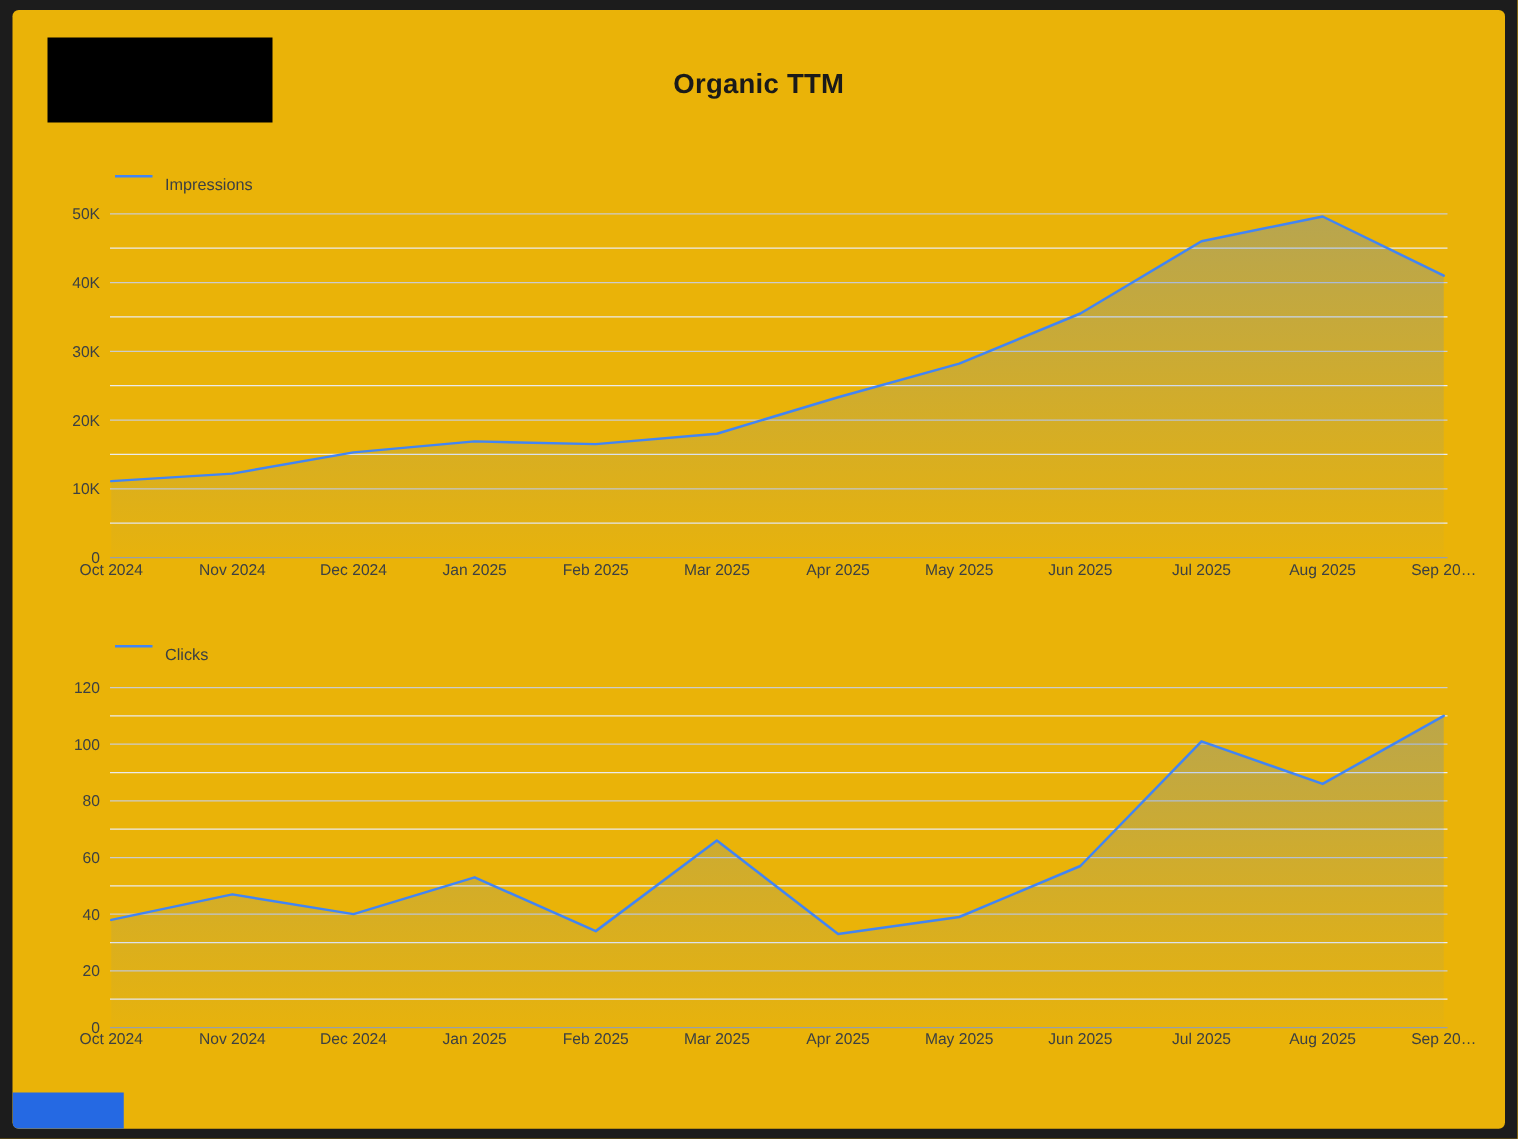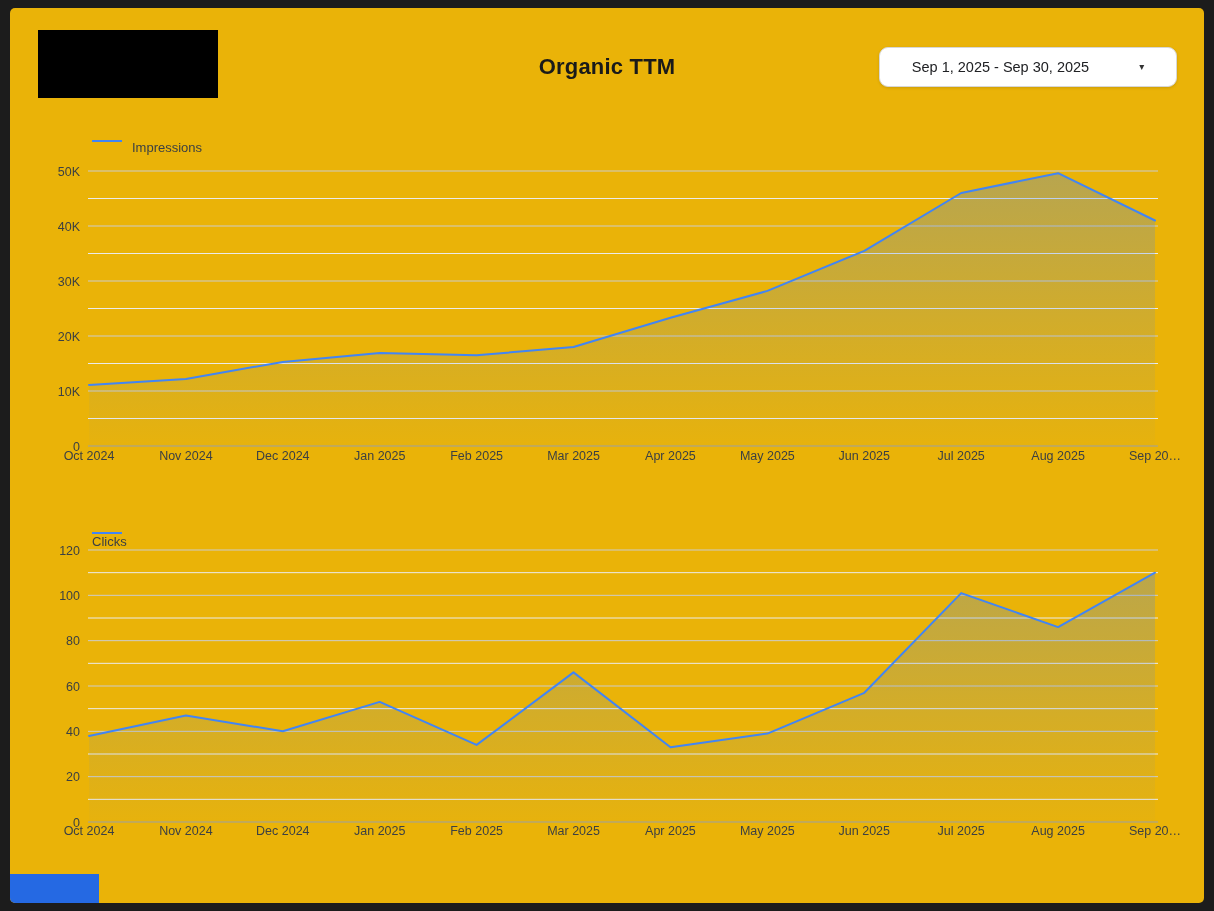--- a/index.html
+++ b/index.html
@@ -25,40 +25,36 @@
     font-size:14.5px; color:#202124; cursor:pointer;
   }
   .date-btn .caret { font-size:10px; color:#333; line-height:1; }
   .chart-block { position:absolute; left:0; width:1194px; height:350px; }
   #chart0 { top:125px; }
   #chart1 { top:500px; }
   .legend { position:absolute; left:82px; display:flex; align-items:flex-start; height:16px; }
   .legend .swatch { width:30px; height:0; border-top:2.5px solid #4285f4; margin-right:10px; }
   .legend .lbl { font-size:13px; color:#3c4043; }
   #chart0 .legend { top:7px; }
-  #chart1 .legend { top:24px;flex-direction:column; }
+  #chart1 .legend { top:8px; }
   svg.plot { position:absolute; left:0; top:0; width:1194px; height:350px; display:block; }
   .blue-fragment {
     position:absolute; left:0; top:866px; width:89px; height:29px;
     background:#2569e3;
   }
 </style>
 </head>
 <body>
 
 <div class="page">
 
   <div class="logo-block"></div>
 
   <div class="page-title">Organic TTM</div>
 
-  <div class="date-btn">
-    <span>Sep 1, 2025 - Sep 30, 2025</span>
-    <span class="caret">▾</span>
-  </div>
 
   <div class="chart-block" id="chart0">
     <svg class="plot" viewBox="0 0 1194 350">
         <defs>
           <linearGradient id="grad0" x1="0" y1="38" x2="0" y2="313" gradientUnits="userSpaceOnUse">
             <stop offset="0" stop-color="rgba(66,133,244,0.30)"></stop>
             <stop offset="1" stop-color="rgba(66,133,244,0.02)"></stop>
           </linearGradient>
         </defs>
         <line x1="78" x2="1148" y1="285.5" y2="285.5" stroke="#ebebeb" stroke-width="1"></line>

